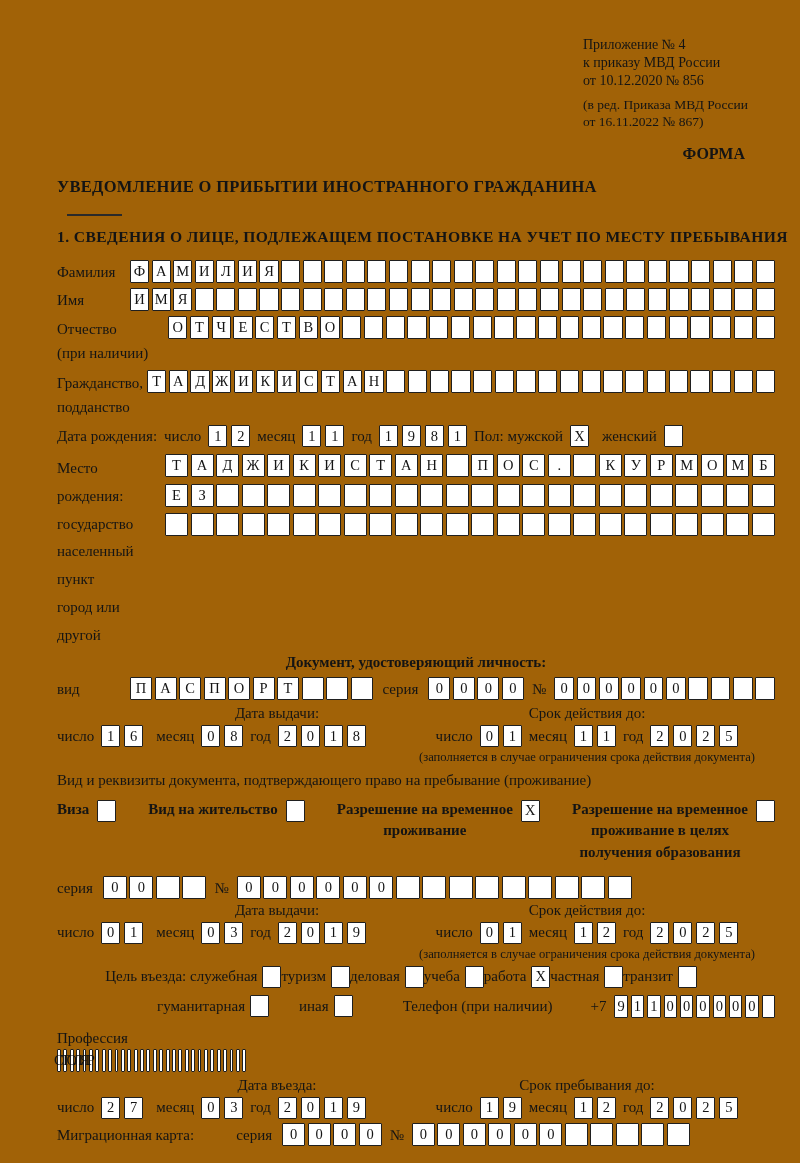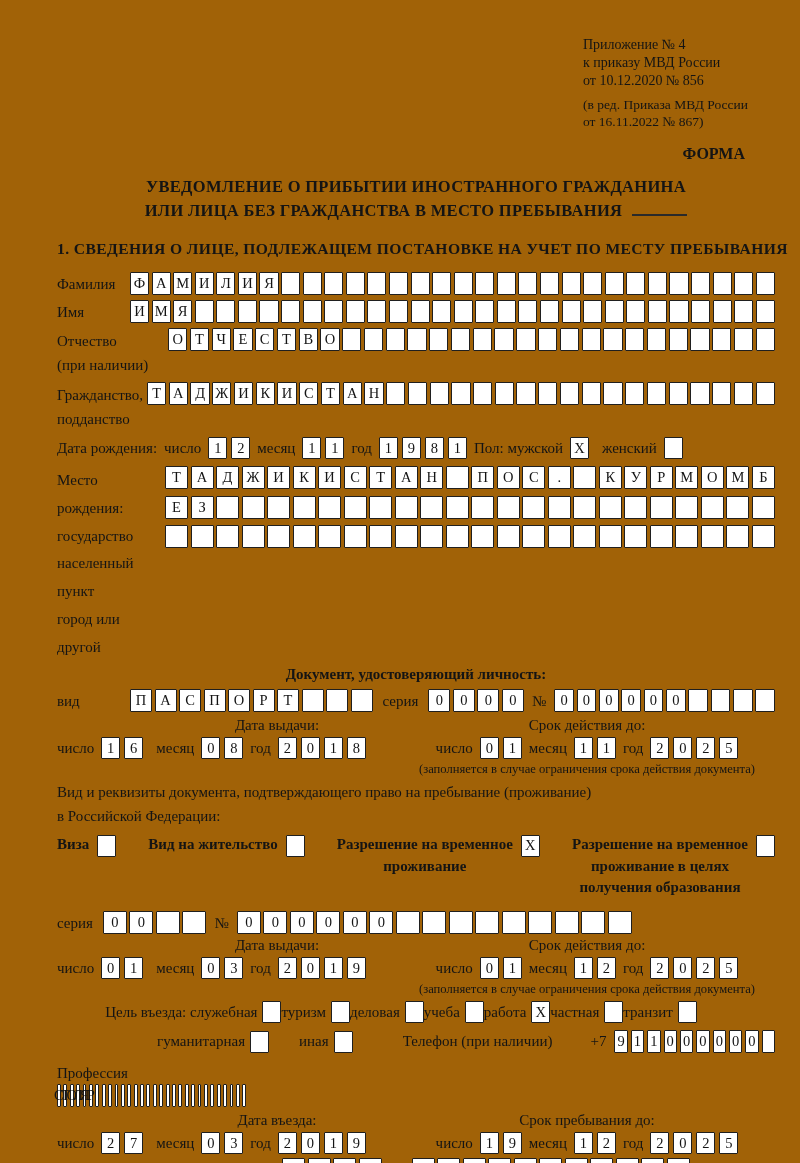--- a/index.html
+++ b/index.html
@@ -11,21 +11,21 @@
     background:#a16207;
     color:#141414;
     font-family:"Liberation Serif","DejaVu Serif",serif;
     font-size:15px;
     overflow:hidden;
   }
   
   .appendix{margin-left:auto;width:192px;font-size:14px;line-height:1.3;}
   .appendix .amend{margin-top:5px;font-size:13.5px;}
   .forma{ text-align:right;padding-right:30px;font-weight:bold;font-size:16px;margin:14px 0 12px;}
-  .title{text-align:center;font-weight:bold;font-size:16.5px;line-height:1.5;margin-bottom:16px;letter-spacing:0.3px;}
+  .title{text-align:left;font-weight:bold;font-size:16.5px;line-height:1.5;margin-bottom:4px;letter-spacing:0.3px;}
   .title .blank{display:inline-block;width:55px;border-bottom:2px solid #2a2a2a;margin-left:10px;}
   .sec-head{font-weight:bold;font-size:15.6px;letter-spacing:0.4px;margin-bottom:14px;white-space:nowrap;}
 
   
   .frow{display:flex;align-items:flex-start;margin-bottom:5px;}
   .flabel{flex:0 0 auto;line-height:1.4;padding-top:2px;}
   .lblcol{flex:0 0 auto;line-height:1.6;padding-top:1px;}
   .cells{display:flex;gap:2.5px;flex:1 1 auto;min-width:0;}
   .cell{
     flex:1 1 0;height:23px;min-width:0;
@@ -84,21 +84,21 @@
         <div>(в ред. Приказа МВД России</div>
         <div>от 16.11.2022 № 867)</div>
       </div>
   </div>
 
   <div class="forma">ФОРМА</div>
 
   <div class="title">
     <div>УВЕДОМЛЕНИЕ О ПРИБЫТИИ ИНОСТРАННОГО ГРАЖДАНИНА</div>
     <div>
-      <span>ИЛИ ЛИЦА БЕЗ ГРАЖДАНСТВА В МЕСТО ПРЕБЫВАНИЯ</span><span class="blank"></span>
+      <span class="blank"></span>
     </div>
   </div>
 
   <div class="sec-head">1. СВЕДЕНИЯ О ЛИЦЕ, ПОДЛЕЖАЩЕМ ПОСТАНОВКЕ НА УЧЕТ ПО МЕСТУ ПРЕБЫВАНИЯ</div>
 
   <div class="frow">
     <div class="flabel w73">Фамилия</div>
     <div class="cells">
         <span class="cell">Ф</span>
         <span class="cell">А</span>
@@ -443,21 +443,20 @@
             <span class="cell">2</span>
             <span class="cell">5</span>
           </span>
       </div>
       <div class="dp-note">(заполняется в случае ограничения срока действия документа)</div>
     </div>
   </div>
 
   <div class="intro">
     <div>Вид и реквизиты документа, подтверждающего право на пребывание (проживание)</div>
-    <div>в Российской Федерации:</div>
   </div>
 
   <div class="visa-row">
     <div class="opt">
       <div class="opt-lines">
           <div>Виза</div>
         </div>
       <span class="cb">
           <span class="cell"></span>
         </span>

